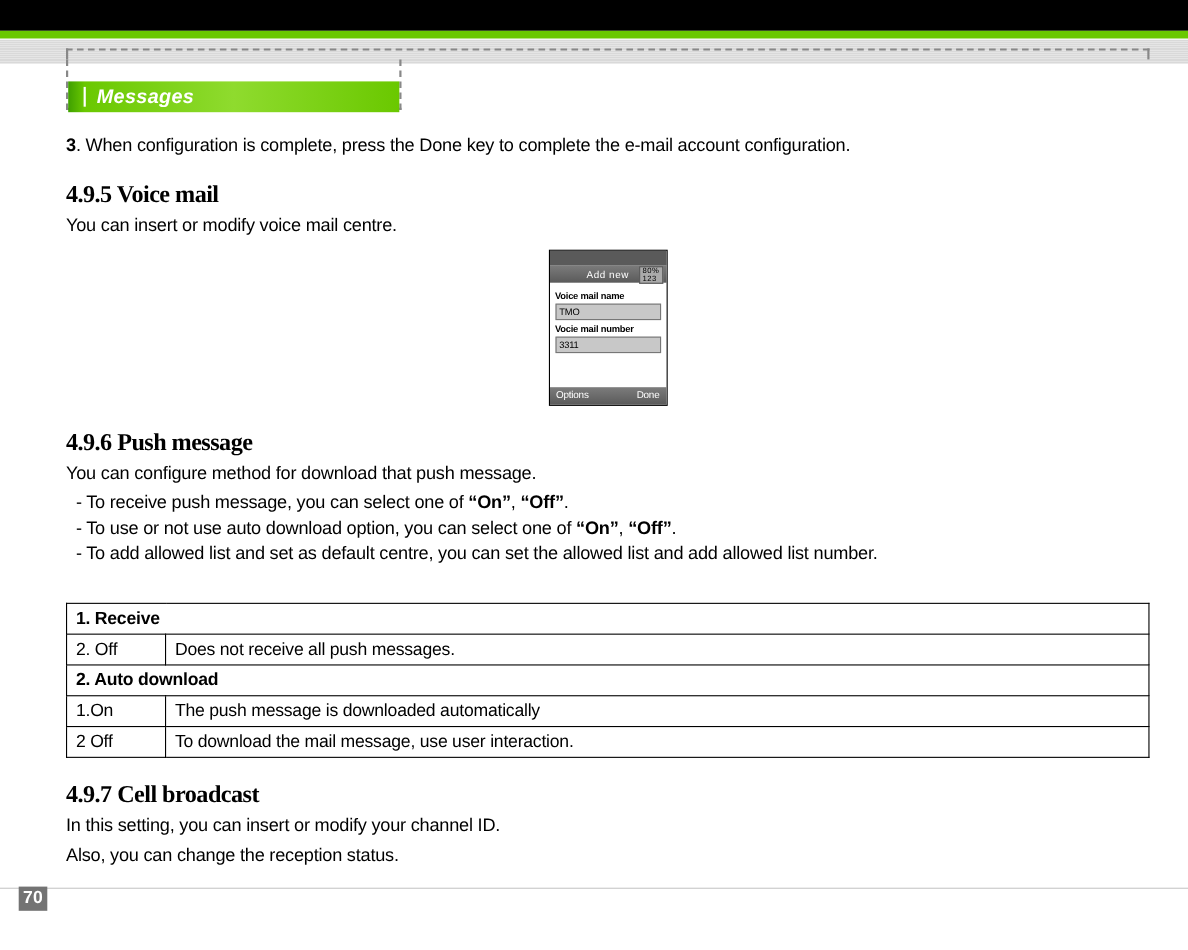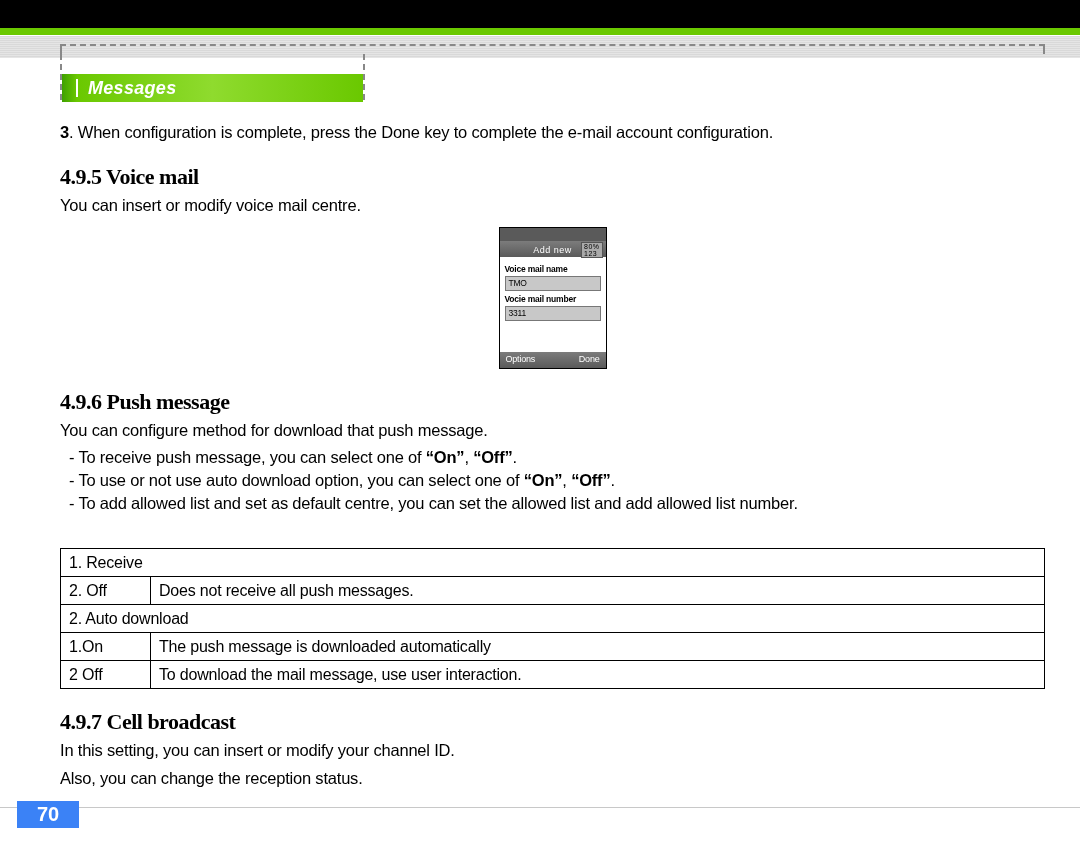--- a/index.html
+++ b/index.html
@@ -180,32 +180,32 @@
     font-size: 16px;
     margin-top: 14px;
   }
   table.opts th, table.opts td {
     border: 1.6px solid #000;
     padding: 3px 8px;
     text-align: left;
     vertical-align: top;
     font-weight: normal;
   }
-  table.opts .hdr { font-weight: normal; }
+  table.opts .hdr { font-weight: bold; }
   table.opts .c1 { width: 90px; white-space: nowrap; }
 
   .page-num {
     position: absolute;
     left: 17px;
     bottom: 36px;
-    background: #3b82f6;
+    background: #737373;
     color: #fff;
     font-weight: bold;
-    font-size: 20px;
-    padding: 2px 20px;
+    font-size: 16px;
+    padding: 2px 4px;
   }
   .bottom-line {
     position: absolute;
     left: 0; right: 0;
     bottom: 56px;
     height: 1px;
     background: #c8c8c8;
   }
 </style>
 </head>

